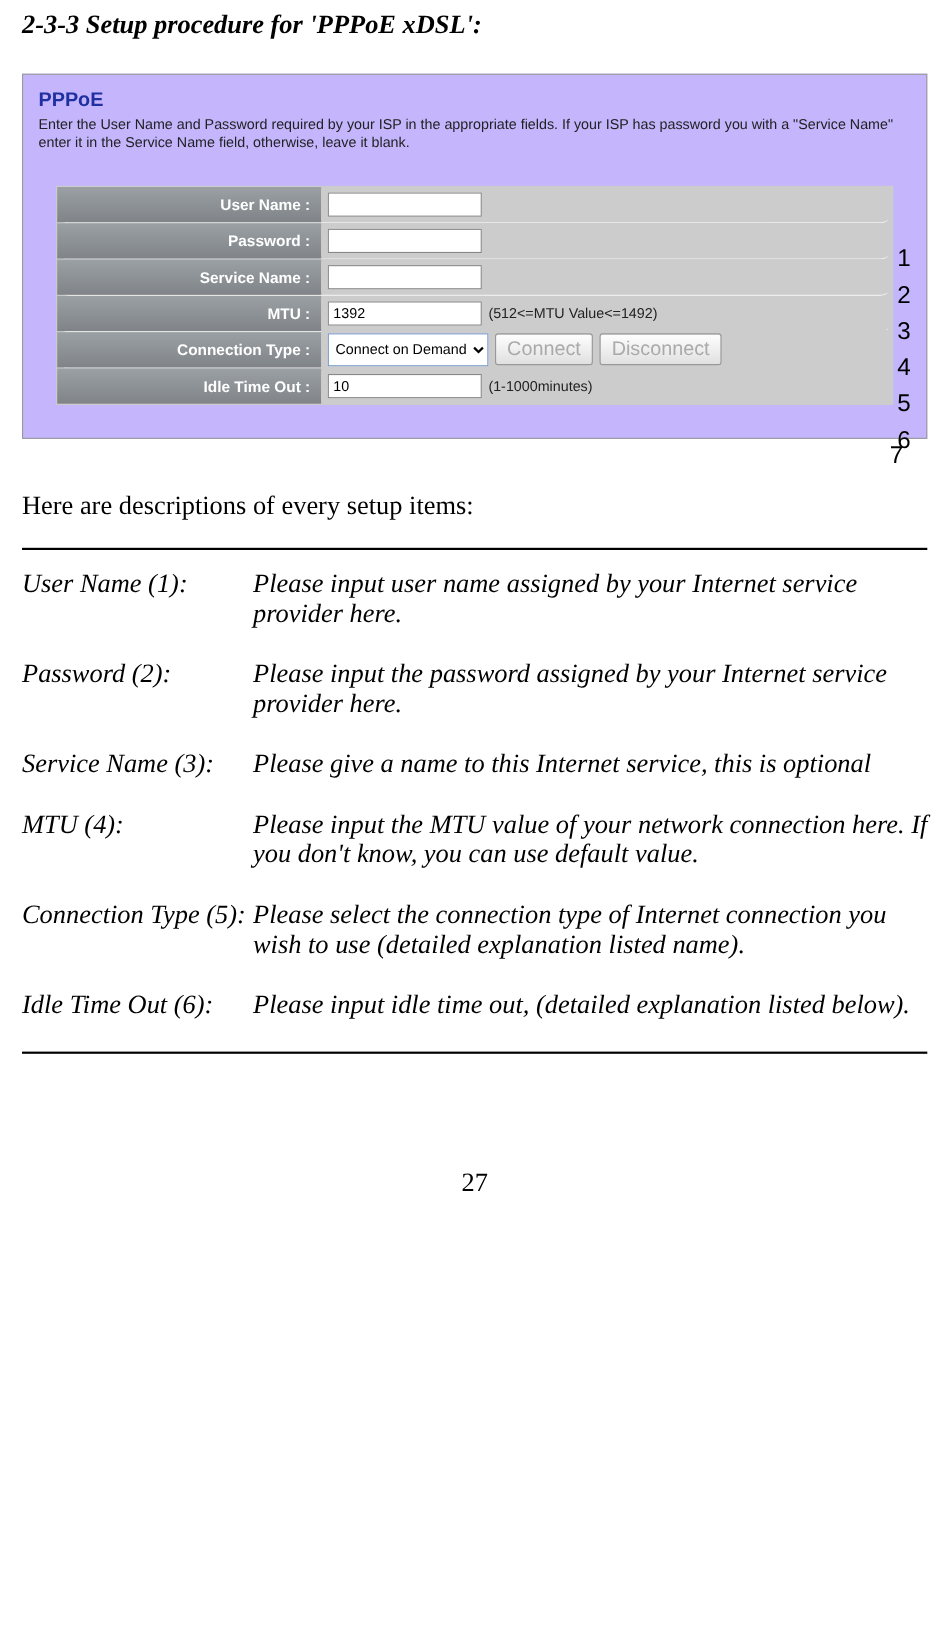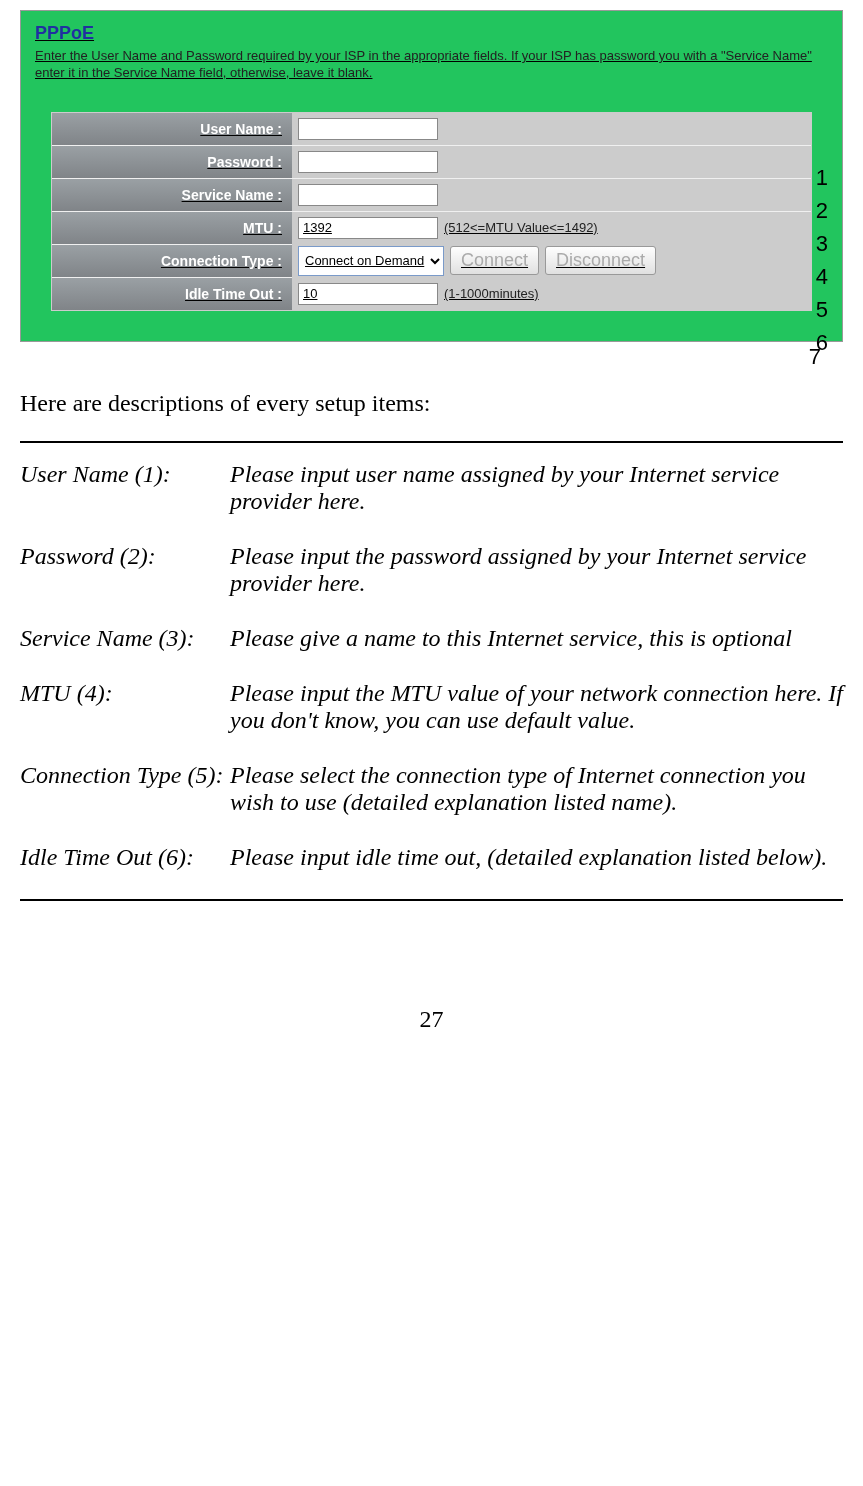--- a/index.html
+++ b/index.html
@@ -12,27 +12,26 @@
     .page {
       padding: 10px 20px 20px 20px;
     }
     .section-title {
       font-size: 24px;
       font-style: italic;
       font-weight: bold;
       margin-bottom: 30px;
     }
     .screenshot {
-      background: #22c55e;
+      background: #c4b5fd;
       border: 1px solid #999;
       padding: 10px;
       margin-bottom: 8px;
       font-family: Arial, sans-serif;
       position: relative;
-      text-decoration: underline;
     }
     .sc-title {
       color: #2030a0;
       font-weight: bold;
       font-size: 18px;
       margin: 2px 0 4px 4px;
     }
     .sc-desc {
       font-size: 13px;
       color: #222;
@@ -43,20 +42,21 @@
       margin: 0 20px 20px 20px;
       border: 1px solid #ccc;
       background: #ccc;
     }
     .form-row {
       display: flex;
       align-items: center;
       background: #ccc;
       border-bottom: 1px solid #f0f0f0;
       height: 32px;
+      border-radius: 11px;
     }
     .form-row:last-child { border-bottom: none; }
     .form-label {
       width: 230px;
       background: linear-gradient(#9aa0a4, #808488);
       color: #fff;
       font-weight: bold;
       font-size: 14px;
       text-align: right;
       padding: 6px 10px 6px 0;
@@ -162,20 +162,21 @@
     .page-num {
       text-align: center;
       font-size: 24px;
       margin-top: 105px;
     }
   </style>
 </head>
 <body>
 
 <div class="page">
+  <div class="section-title">2-3-3 Setup procedure for 'PPPoE xDSL':</div>
 
   <div class="screenshot">
     <div class="sc-title">PPPoE</div>
     <div class="sc-desc">Enter the User Name and Password required by your ISP in the appropriate fields. If your ISP has password you with a "Service Name" enter it in the Service Name field, otherwise, leave it blank.</div>
 
     <div class="form-area">
       <div class="form-row">
         <div class="form-label">User Name :</div>
         <div class="form-value">
           <input type="text" class="text-input" value="" style="">

